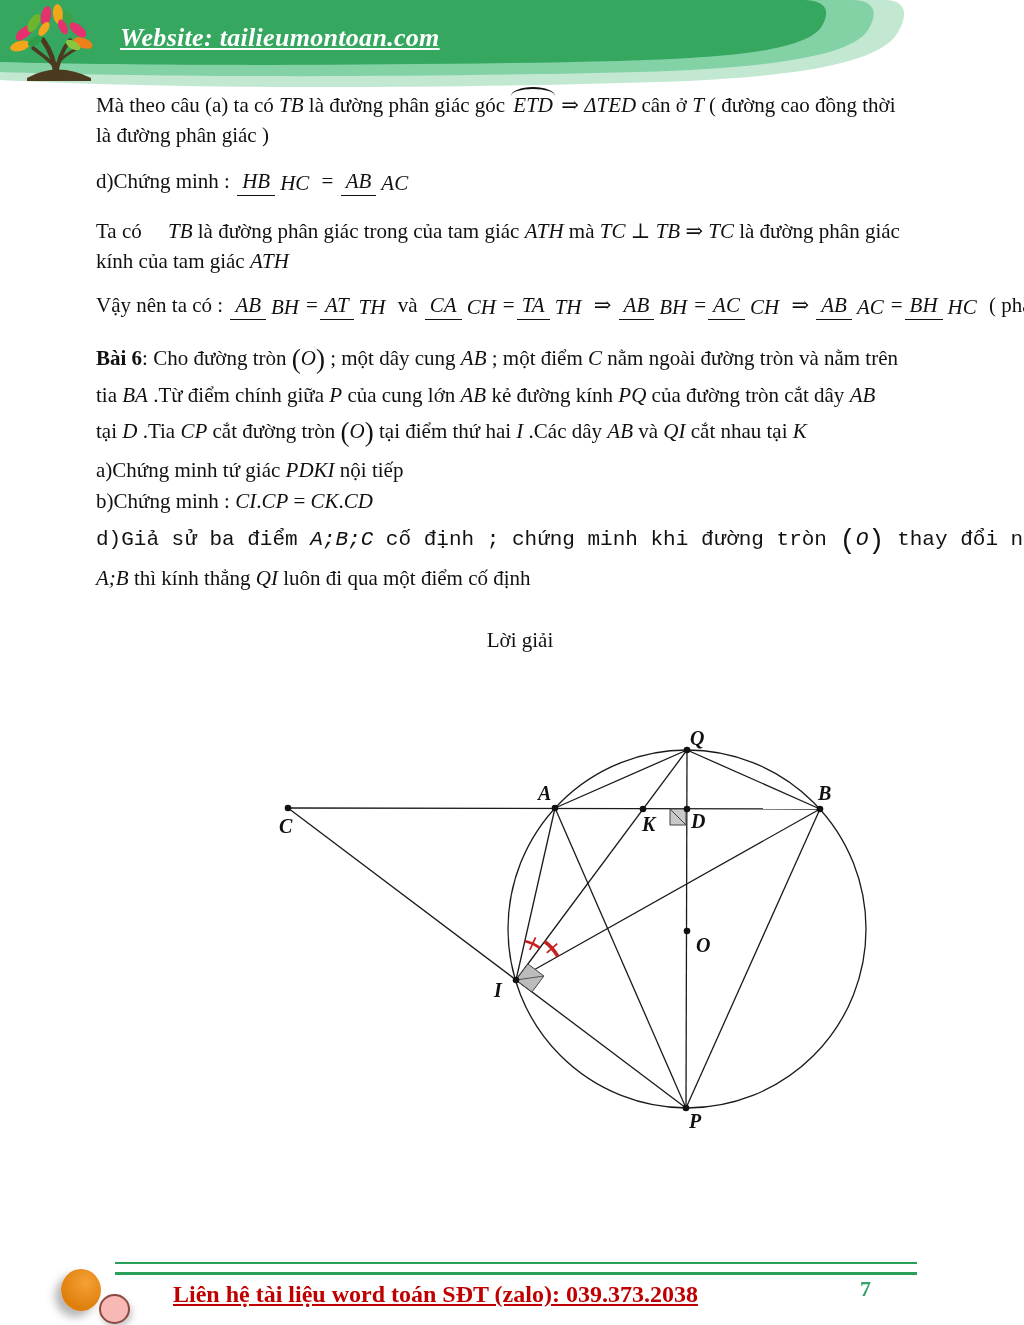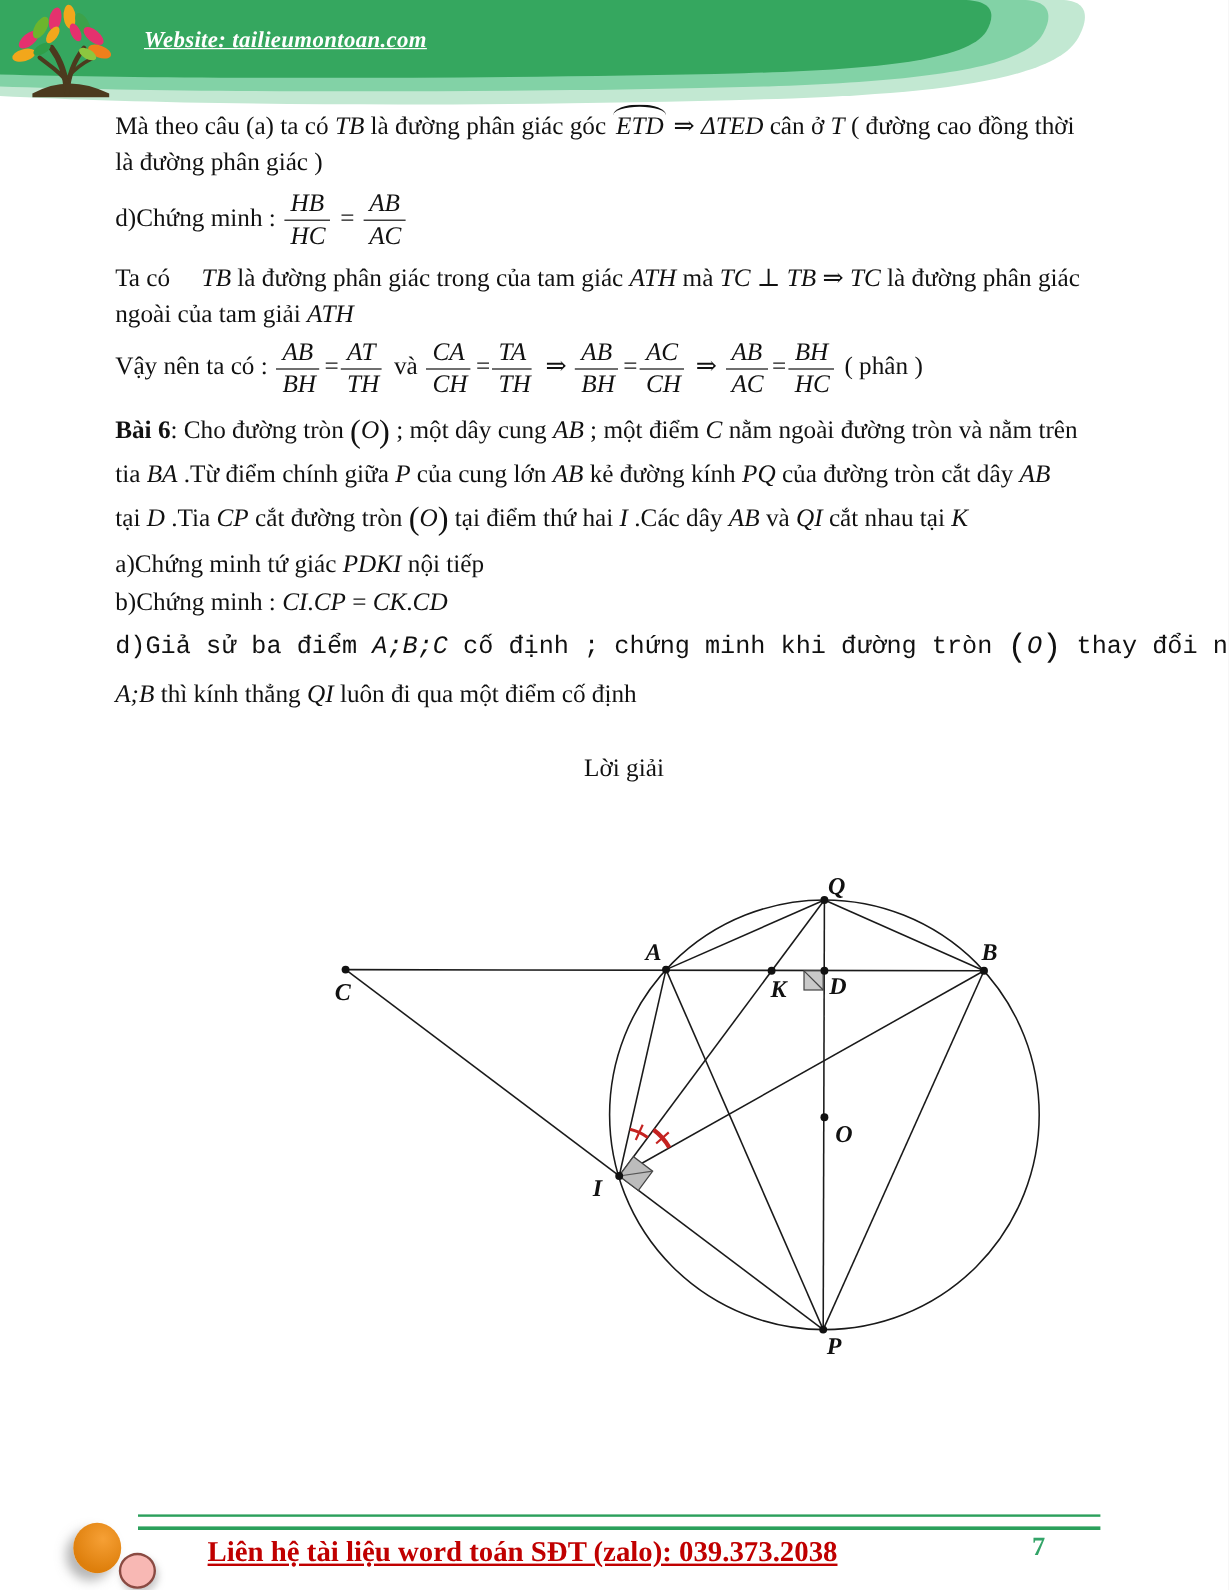--- a/index.html
+++ b/index.html
@@ -1,35 +1,35 @@
 <!DOCTYPE html>
 <html><head>
 <meta charset="utf-8">
 <style>
   html,body{margin:0;padding:0;background:#e8e8e8;}
   .page{position:relative;width:1024px;height:1325px;background:#ffffff;overflow:hidden;
         font-family:"Liberation Serif","DejaVu Serif",serif;color:#111;margin:0 auto;}
   
   .banner-svg{position:absolute;left:0;top:0;}
-  .website{position:absolute;left:120px;top:23px;font-size:19px;font-weight:bold;font-style:italic;
+  .website{position:absolute;left:120px;top:23px;font-size:26px;font-weight:bold;font-style:italic;
            color:#ffffff;text-decoration:underline;letter-spacing:.3px;}
   
   .content{position:absolute;left:96px;top:90px;width:848px;font-size:21px;}
   .ln{line-height:30px;white-space:nowrap;}
   .ln36{line-height:36px;}
   .ln31{line-height:31px;}
   .ln37{line-height:37px;}
   .mt4{margin-top:4px;font-family:Liberation Mono, monospace;}
   .mt5{margin-top:5px;}
   .fr{line-height:54px;margin:4px 0 8px;}
   .fr2{margin:2px 0 8px;}
   .mi{font-style:italic;}
   .bd{font-weight:bold;}
   .big{font-size:27px;vertical-align:-3px;}
-  .frac{display:inline-flex;flex-direction:column;align-items:flex-start;vertical-align:middle;
+  .frac{display:inline-flex;flex-direction:row;align-items:flex-end;vertical-align:middle;
         font-style:italic;line-height:1.12;margin:0 2px;text-align:center;}
   .frac .num{border-bottom:1.5px solid #111;padding:0 5px 1px;}
   .frac .den{padding:1px 5px 0;}
   .hat{font-style:italic;position:relative;margin:0 3px;}
   .hat::before{content:"";position:absolute;left:-2px;right:-2px;top:-6px;height:7px;
         border-top:2px solid #111;border-radius:50% 50% 0 0 / 100% 100% 0 0;}
   .solution{margin-top:28px;line-height:30px;text-align:center;}
   
   .figure-svg{position:absolute;left:250px;top:712px;}
   .ptlabel{font-family:"Liberation Serif","DejaVu Serif",serif;font-size:20px;font-weight:bold;font-style:italic;fill:#111;}
@@ -80,21 +80,21 @@
     <div class="ln"><span>Mà theo câu (a) ta có </span><span class="mi">TB</span><span> là đường phân giác góc </span><span class="hat">ETD</span><span> ⇒ </span><span class="mi">ΔTED</span><span> cân ở </span><span class="mi">T</span><span> ( đường cao đồng thời</span></div>
     <div class="ln"><span>là đường phân giác )</span></div>
     <div class="ln fr"><span>d)Chứng minh : </span><span class="frac">
           <span class="num">HB</span>
           <span class="den">HC</span>
         </span><span> = </span><span class="frac">
           <span class="num">AB</span>
           <span class="den">AC</span>
         </span></div>
     <div class="ln"><span>Ta có &nbsp;&nbsp;&nbsp; </span><span class="mi">TB</span><span> là đường phân giác trong của tam giác </span><span class="mi">ATH</span><span> mà </span><span class="mi">TC</span><span> ⊥ </span><span class="mi">TB</span><span> ⇒ </span><span class="mi">TC</span><span> là đường phân giác</span></div>
-    <div class="ln"><span>ngoài của tam giải </span><span class="mi">ATH</span></div>
+    <div class="ln"><span>kính của tam giác </span><span class="mi">ATH</span></div>
     <div class="ln fr fr2"><span>Vậy nên ta có : </span><span class="frac">
           <span class="num">AB</span>
           <span class="den">BH</span>
         </span><span>=</span><span class="frac">
           <span class="num">AT</span>
           <span class="den">TH</span>
         </span><span> và </span><span class="frac">
           <span class="num">CA</span>
           <span class="den">CH</span>
         </span><span>=</span><span class="frac">

